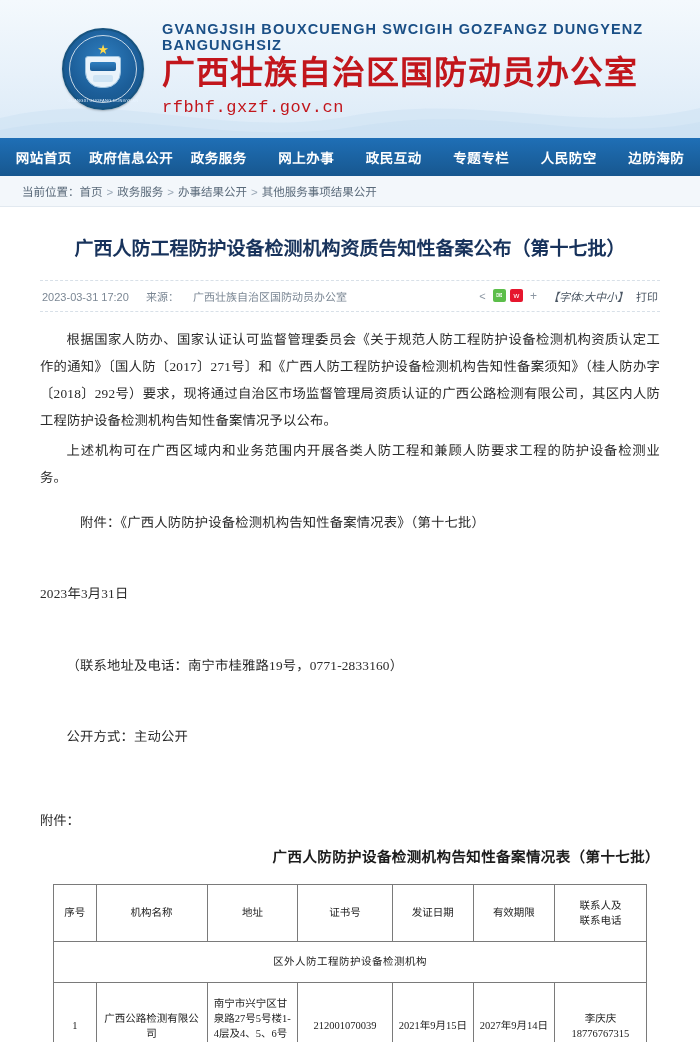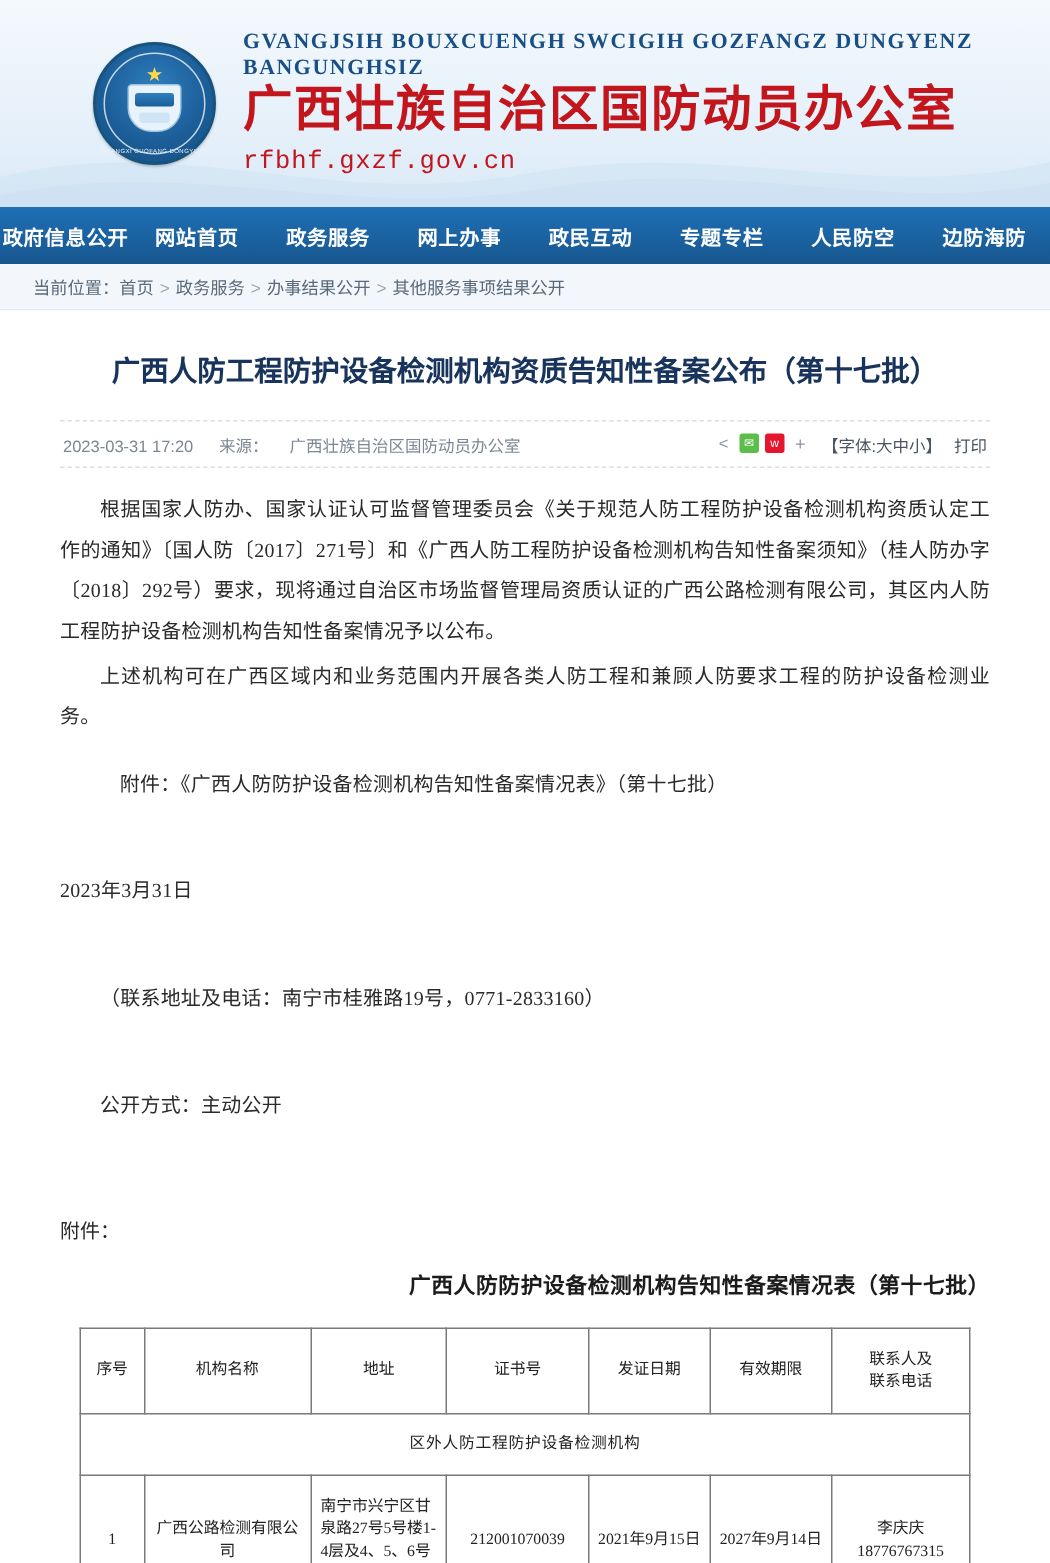--- a/index.html
+++ b/index.html
@@ -98,21 +98,21 @@
     transform: translateX(-50%);
     white-space: nowrap;
     letter-spacing: .3px;
     font-size: 4px;
     color: #e8f3ff;
   }
   .titles {
     margin-left: 18px;
   }
   .title-pinyin {
-    font-family: Liberation Serif, serif;
+    font-family: Liberation Sans, sans-serif;
     font-size: 14.5px;
     letter-spacing: 1.1px;
     color: #1a4f86;
     font-weight: bold;
     margin-bottom: 2px;
   }
   .title-main {
     font-family: "Liberation Serif", "DejaVu Serif", serif;
     font-size: 33px;
     font-weight: bold;
@@ -197,21 +197,21 @@
     align-items: center;
     justify-content: center;
     font-size: 8px;
     color: #fff;
     cursor: pointer;
   }
   .sh.share { background: none; color: #8c97a3; font-size: 11px; }
   .sh.wx { background: #5cbe4a; }
   .sh.wb { background: #e6162d; }
   .sh.more { background: none; color: #8c97a3; font-size: 12px; }
-  .fontsize { color: #4a5663; }
+  .fontsize { color: #4a5663; font-style: italic; }
   .print { color: #4a5663; cursor: pointer; }
 
   .body-text {
     font-family: "Liberation Serif", "DejaVu Serif", serif;
     font-size: 13.3px;
     line-height: 2.05;
     color: #2a2a2a;
     letter-spacing: .2px;
     padding-top: 14px;
   }
@@ -290,22 +290,22 @@
       </div>
       <div class="titles">
         <div class="title-pinyin">GVANGJSIH BOUXCUENGH SWCIGIH GOZFANGZ DUNGYENZ BANGUNGHSIZ</div>
         <div class="title-main">广西壮族自治区国防动员办公室</div>
         <div class="title-url">rfbhf.gxzf.gov.cn</div>
       </div>
     </div>
   </div>
 
   <div class="nav">
+    <div class="nav-item">网站首页</div>
     <div class="nav-item">政府信息公开</div>
-    <div class="nav-item">网站首页</div>
     <div class="nav-item">政务服务</div>
     <div class="nav-item">网上办事</div>
     <div class="nav-item">政民互动</div>
     <div class="nav-item">专题专栏</div>
     <div class="nav-item">人民防空</div>
     <div class="nav-item">边防海防</div>
   </div>
 
   <div class="crumb">
     <span>当前位置：</span><a>首页</a><span class="sep">&gt;</span><a>政务服务</a><span class="sep">&gt;</span><a>办事结果公开</a><span class="sep">&gt;</span><a>其他服务事项结果公开</a>

